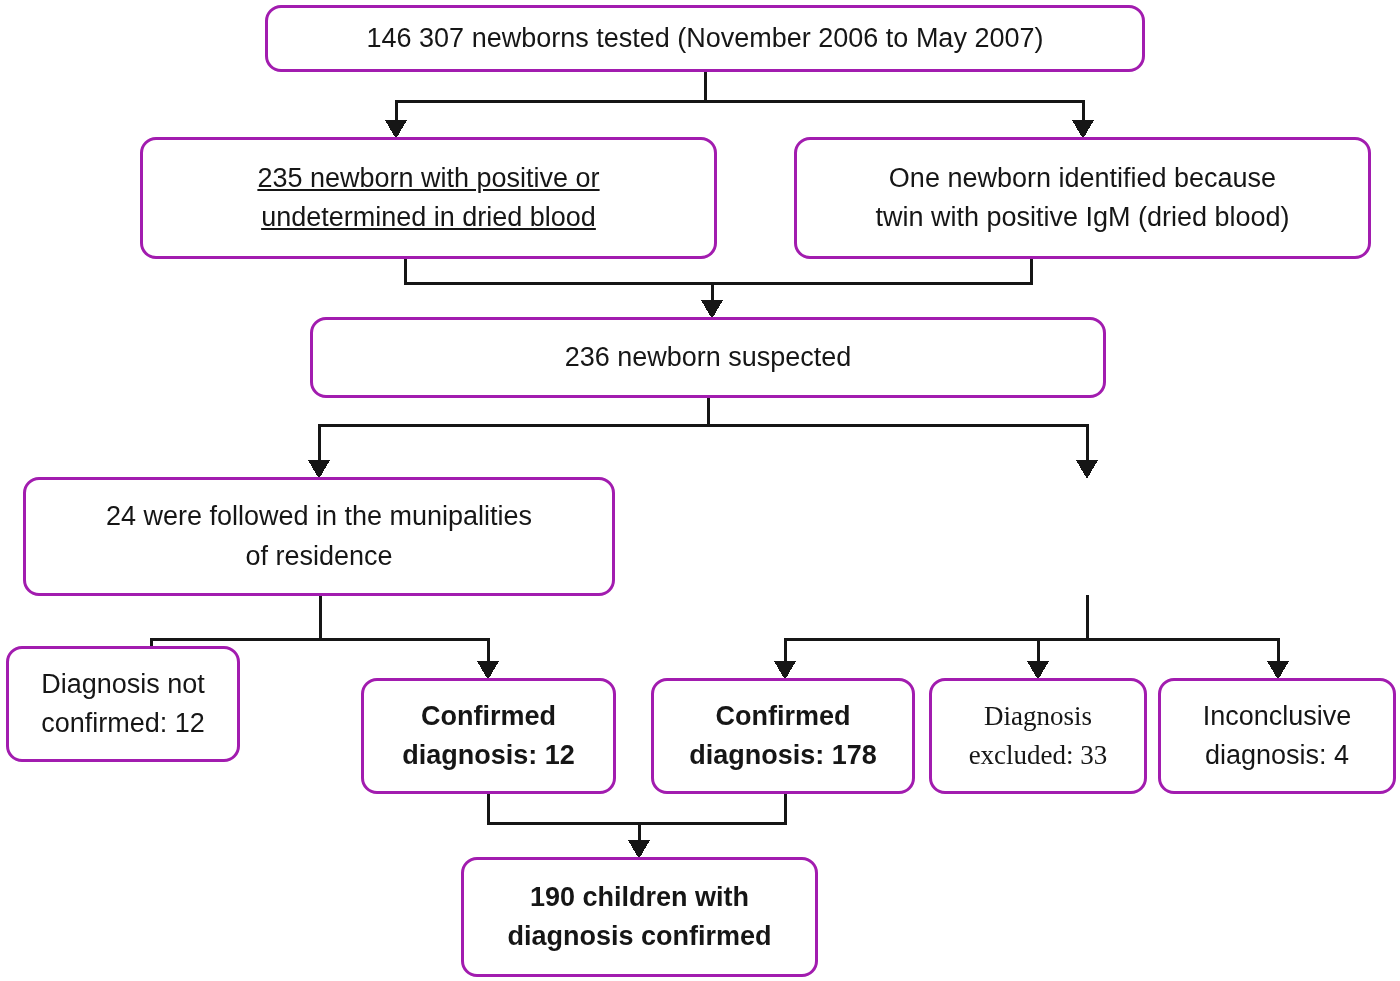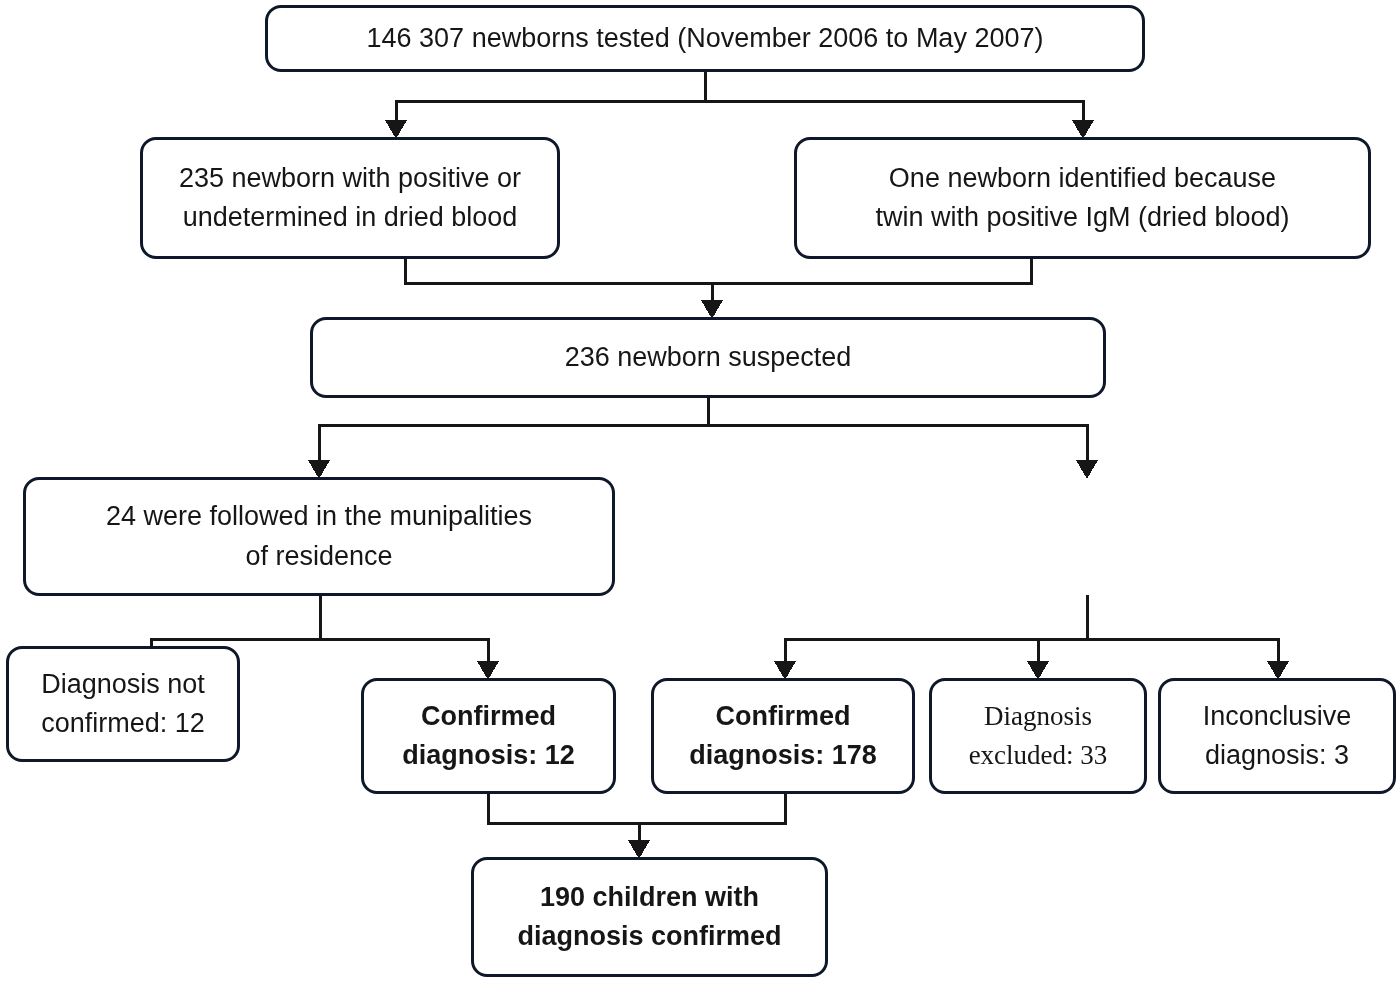--- a/index.html
+++ b/index.html
@@ -14,44 +14,44 @@
   }
   svg.connectors {
     position: absolute;
     left: 0; top: 0;
     width: 1400px; height: 981px;
   }
   .node {
     position: absolute;
     box-sizing: border-box;
     background: #ffffff;
-    border: 3px solid #0f172a;
+    border: 3px solid #a21caf;
     border-radius: 16px;
     display: flex;
     align-items: center;
     justify-content: center;
     text-align: center;
     font-size: 27px;
     line-height: 1.45;
   }
   .node .label { white-space: pre-line; }
   .node.bold { font-weight: bold; }
 
   #n-tested         { left: 265px; top: 5px;   width: 880px; height: 67px;  }
-  #n-positive       { left: 140px; top: 137px; width: 420px; height: 122px; }
+  #n-positive       { left: 140px; top: 137px; width: 577px; height: 122px; text-decoration: underline; }
   #n-twin           { left: 794px; top: 137px; width: 577px; height: 122px; }
   #n-suspected      { left: 310px; top: 317px; width: 796px; height: 81px;  }
   #n-municipalities { left: 23px;  top: 477px; width: 592px; height: 119px; }
   #n-outpatient     { left: 789px; top: 477px; width: 601px; height: 119px; }
   #n-notconfirmed   { left: 6px;   top: 646px; width: 234px; height: 116px; }
   #n-confirmed12    { left: 361px; top: 678px; width: 255px; height: 116px; }
   #n-confirmed178   { left: 651px; top: 678px; width: 264px; height: 116px; }
   #n-excluded       { left: 929px; top: 678px; width: 218px; height: 116px; font-family: Liberation Serif, serif; }
   #n-inconclusive   { left: 1158px;top: 678px; width: 238px; height: 116px; }
-  #n-final          { left: 471px; top: 857px; width: 357px; height: 120px; }
+  #n-final          { left: 461px; top: 857px; width: 357px; height: 120px; }
 </style>
 </head>
 <body>
 
 <div class="canvas">
 
   <svg class="connectors" viewBox="0 0 1400 981" shape-rendering="crispEdges" stroke="#161616" stroke-width="3" fill="#161616">
 
     <g>
       <line x1="705" y1="70" x2="705" y2="102.5"></line>
@@ -147,21 +147,21 @@
 diagnosis: 178</span>
   </div>
 
   <div class="node" id="n-excluded">
     <span class="label">Diagnosis
 excluded: 33</span>
   </div>
 
   <div class="node" id="n-inconclusive">
     <span class="label">Inconclusive
-diagnosis: 3</span>
+diagnosis: 4</span>
   </div>
 
   <div class="node bold" id="n-final">
     <span class="label">190 children with
 diagnosis confirmed</span>
   </div>
 
 </div>
 
 </body></html>

